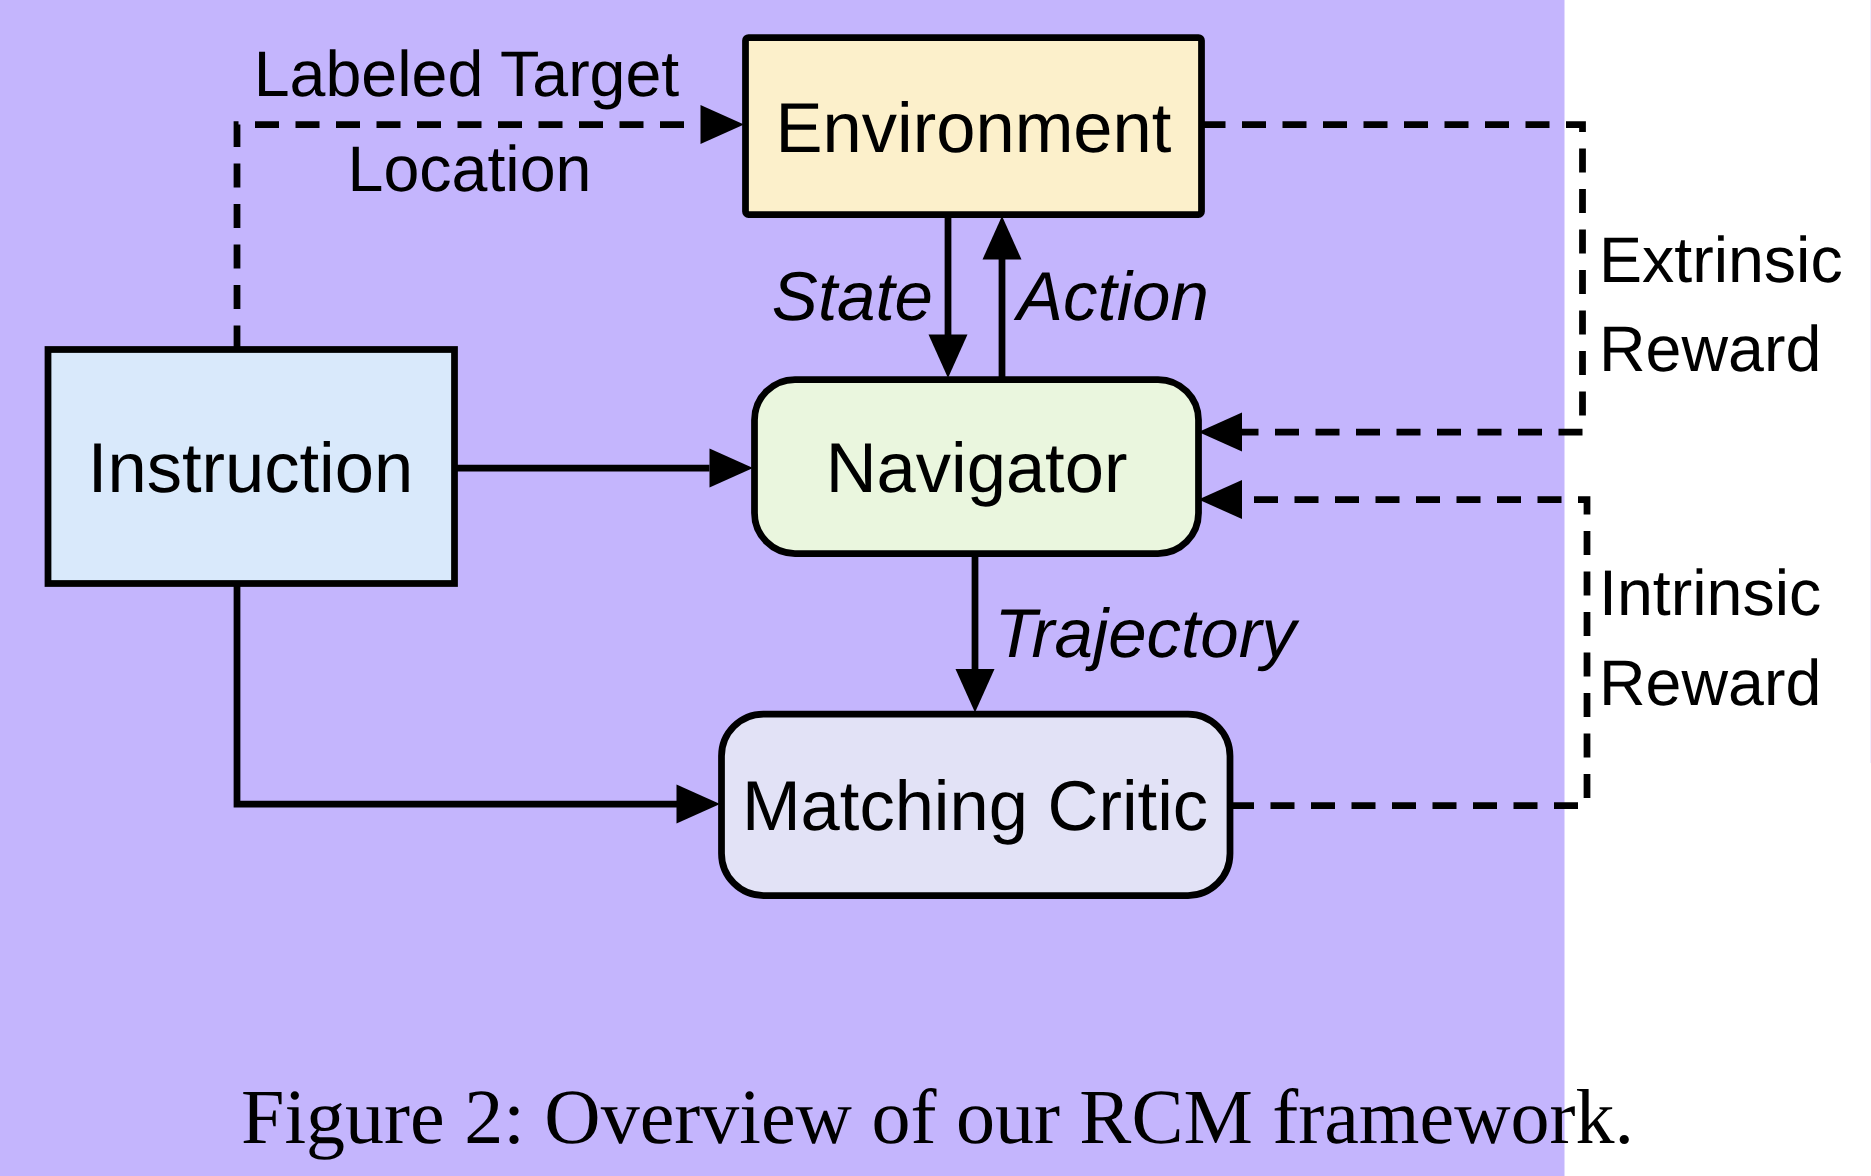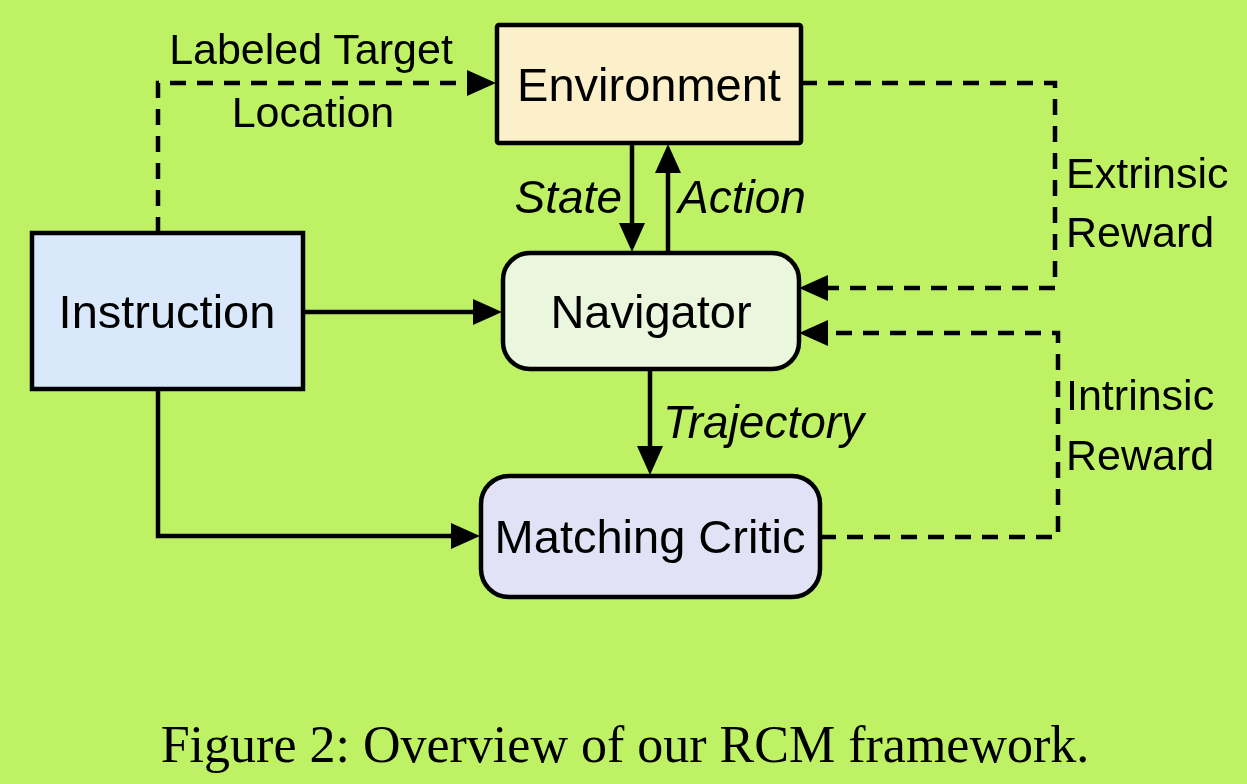--- a/index.html
+++ b/index.html
@@ -2,23 +2,23 @@
 <html><head>
 <meta charset="utf-8">
 <style>
   html, body {
     margin: 0;
     padding: 0;
     background: #ffffff;
   }
   #canvas {
     position: relative;
-    width: 1247px;
+    width: 1043px;
     height: 784px;
-    background: #bef264;
+    background: #c4b5fd;
     font-family: "Liberation Sans", sans-serif;
   }
   svg { display: block; }
   .node-label {
     font-family: "Liberation Sans", sans-serif;
     font-size: 47px;
     fill: #000000;
   }
   .edge-label-italic {
     font-family: "Liberation Sans", sans-serif;

